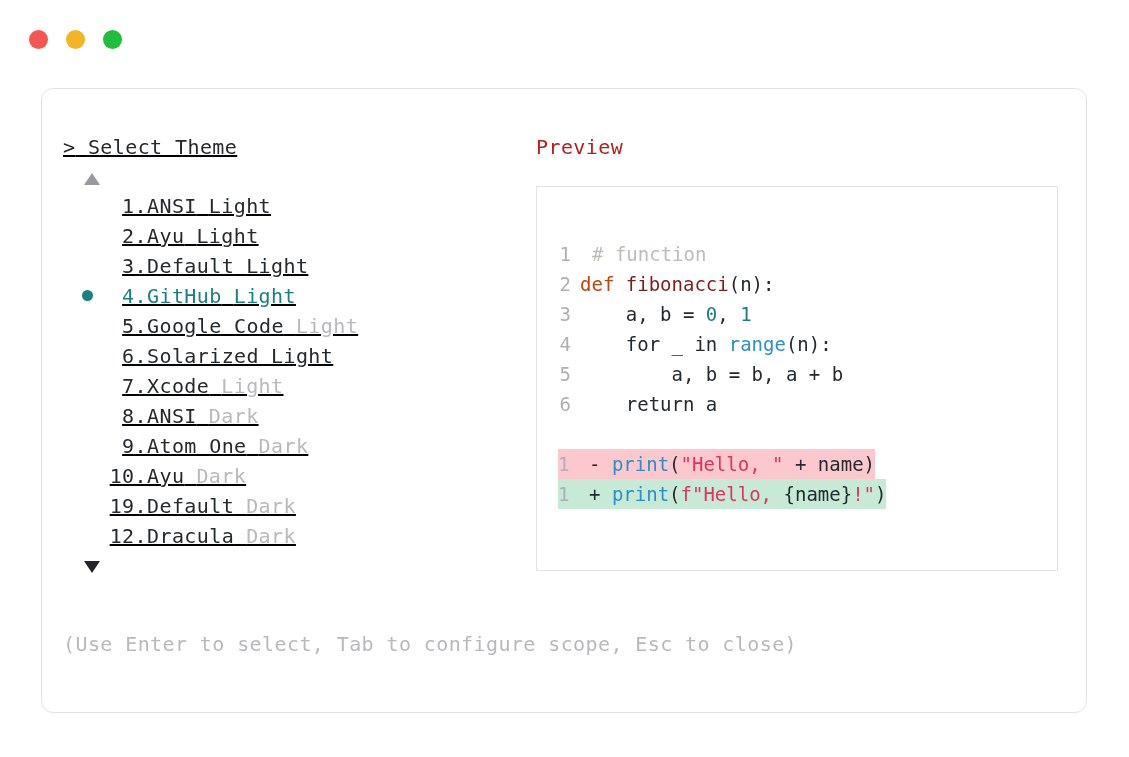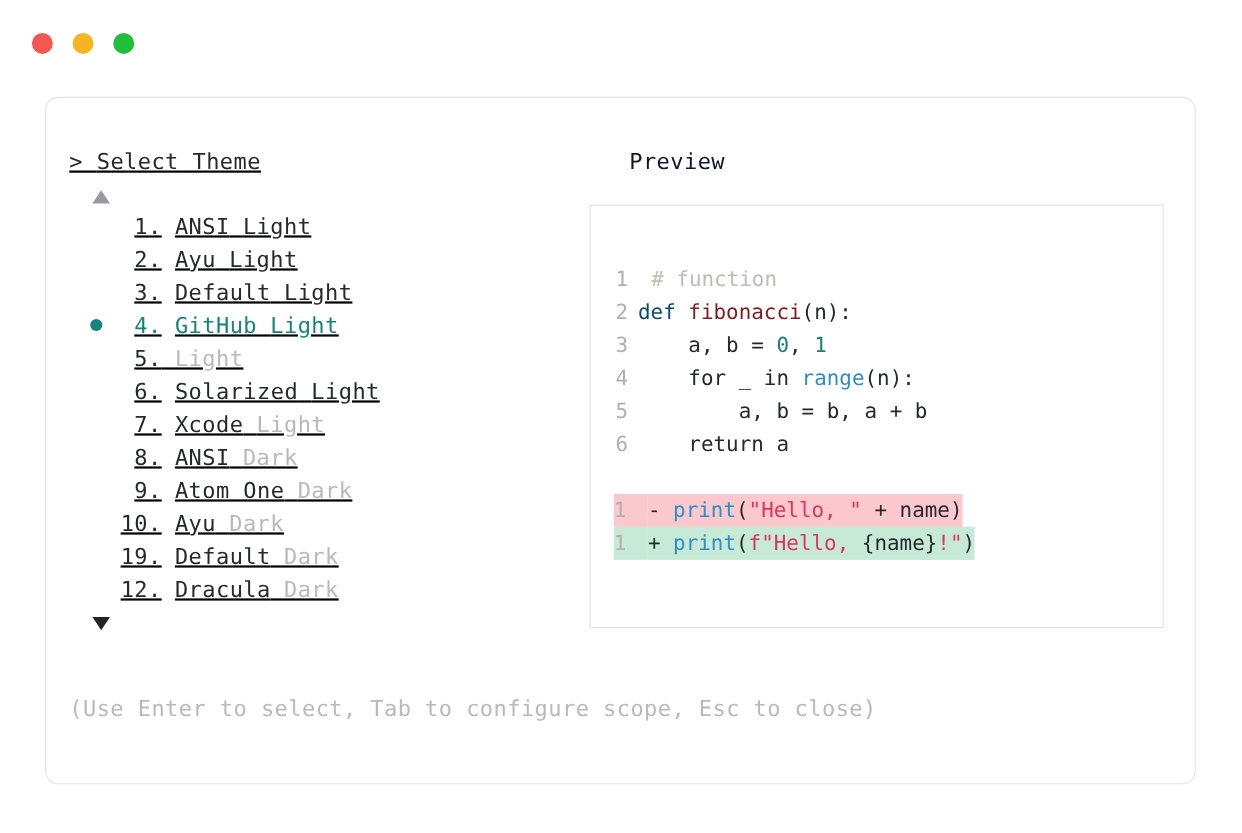--- a/index.html
+++ b/index.html
@@ -126,45 +126,43 @@
   }
   .idx {
     width: 54px;
     flex: 0 0 54px;
     text-align: right;
     color: #24292e;
     letter-spacing: 0.4px;
   }
   .idx.sel { color: #16837c; }
   .nm {
-    margin-left: 12px;
     color: #24292e;
     letter-spacing: 0.4px;
   }
   .nm.sel { color: #16837c; }
   .variant {
     color: #b9b9bd;
     letter-spacing: 0.4px;
   }
   .variant.dark-text { color: #24292e; }
   .variant.sel { color: #16837c; }
 
   
   #right-pane {
     position: absolute;
     left: 494px;
     top: 44px;
     width: 530px;
   }
   #preview-label {
     font-size: 20px;
-    color: #0f172a;
+    color: #b91c1c;
     letter-spacing: 0.4px;
     line-height: 28px;
-    margin-left: 36px;
   }
   #preview-box {
     margin-top: 25px;
     width: 522px;
     height: 385px;
     box-sizing: border-box;
     border: 1.5px solid #e2e2e4;
     background: #ffffff;
     border-radius: 1px;
     position: relative;
@@ -185,21 +183,21 @@
   .ln {
     color: #b0b0b4;
     display: inline-block;
     width: 13px;
     text-align: right;
     margin-right: 9px;
   }
   .blank-line { height: 30px; }
 
   .tok-comment { color: #b9bfb4; margin-left: 12px; }
-  .tok-kw      { color: #0c4a6e; }
+  .tok-kw      { color: #c2410c; }
   .tok-fn      { color: #7f1d1d; }
   .tok-num     { color: #1a7f7a; }
   .tok-builtin { color: #2b8fc9; }
   .tok-plain   { color: #24292e; }
   .tok-str     { color: #e0335e; }
   .tok-punct   { color: #24292e; }
 
   .diff-line { display: inline-block; height: 30px; line-height: 30px; }
   .diff-del { background: #fbc9cd; }
   .diff-add { background: #c6ead6; }
@@ -233,21 +231,21 @@
       <div id="left-pane">
         <div id="prompt-line"><span class="chev">&gt;</span> <span>Select Theme</span></div>
 
         <div class="scroll-arrow" id="scroll-up"></div>
 
         <ul id="theme-list">
             <li class="theme-row"><span class="bullet-cell"></span><span class="idx">1.</span><span class="nm">ANSI</span><span> </span><span class="variant dark-text">Light</span></li>
             <li class="theme-row"><span class="bullet-cell"></span><span class="idx">2.</span><span class="nm">Ayu</span><span> </span><span class="variant dark-text">Light</span></li>
             <li class="theme-row"><span class="bullet-cell"></span><span class="idx">3.</span><span class="nm">Default</span><span> </span><span class="variant dark-text">Light</span></li>
             <li class="theme-row"><span class="bullet-cell"><span class="bullet"></span></span><span class="idx sel">4.</span><span class="nm sel">GitHub</span><span> </span><span class="variant sel">Light</span></li>
-            <li class="theme-row"><span class="bullet-cell"></span><span class="idx">5.</span><span> </span><span class="variant">Light</span></li>
+            <li class="theme-row"><span class="bullet-cell"></span><span class="idx">5.</span><span class="nm">Google Code</span><span> </span><span class="variant">Light</span></li>
             <li class="theme-row"><span class="bullet-cell"></span><span class="idx">6.</span><span class="nm">Solarized</span><span> </span><span class="variant dark-text">Light</span></li>
             <li class="theme-row"><span class="bullet-cell"></span><span class="idx">7.</span><span class="nm">Xcode</span><span> </span><span class="variant">Light</span></li>
             <li class="theme-row"><span class="bullet-cell"></span><span class="idx">8.</span><span class="nm">ANSI</span><span> </span><span class="variant">Dark</span></li>
             <li class="theme-row"><span class="bullet-cell"></span><span class="idx">9.</span><span class="nm">Atom One</span><span> </span><span class="variant">Dark</span></li>
             <li class="theme-row"><span class="bullet-cell"></span><span class="idx">10.</span><span class="nm">Ayu</span><span> </span><span class="variant">Dark</span></li>
             <li class="theme-row"><span class="bullet-cell"></span><span class="idx">19.</span><span class="nm">Default</span><span> </span><span class="variant">Dark</span></li>
             <li class="theme-row"><span class="bullet-cell"></span><span class="idx">12.</span><span class="nm">Dracula</span><span> </span><span class="variant">Dark</span></li>
           </ul>
 
         <div class="scroll-arrow" id="scroll-down"></div>

